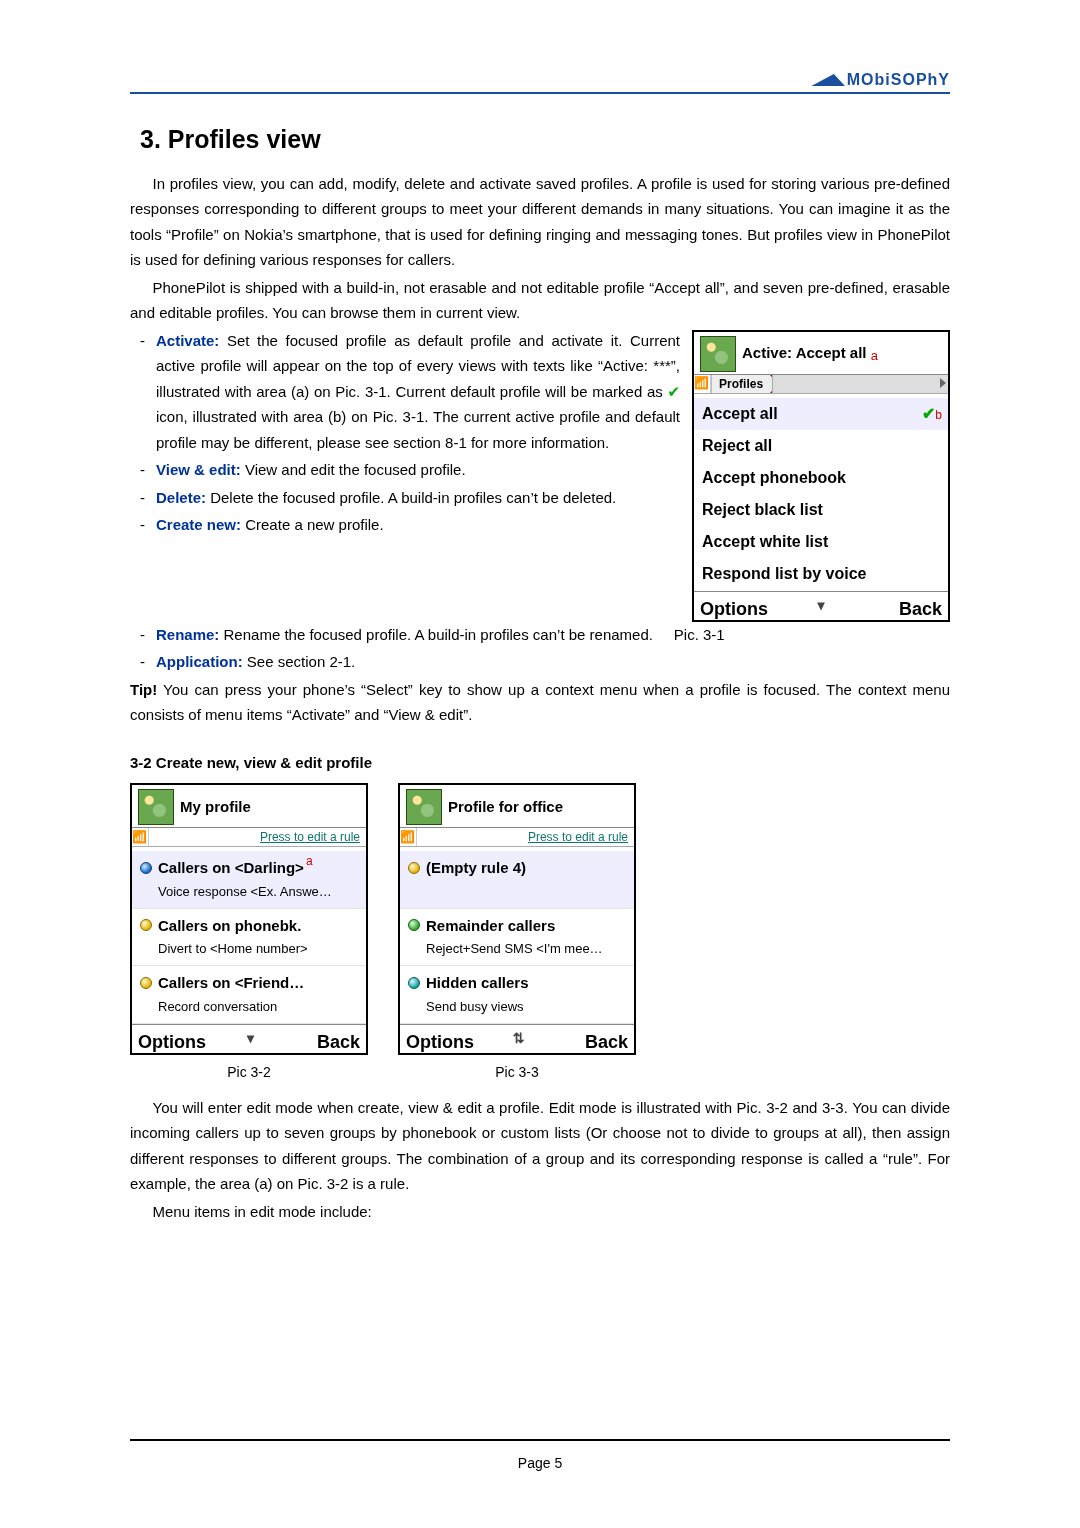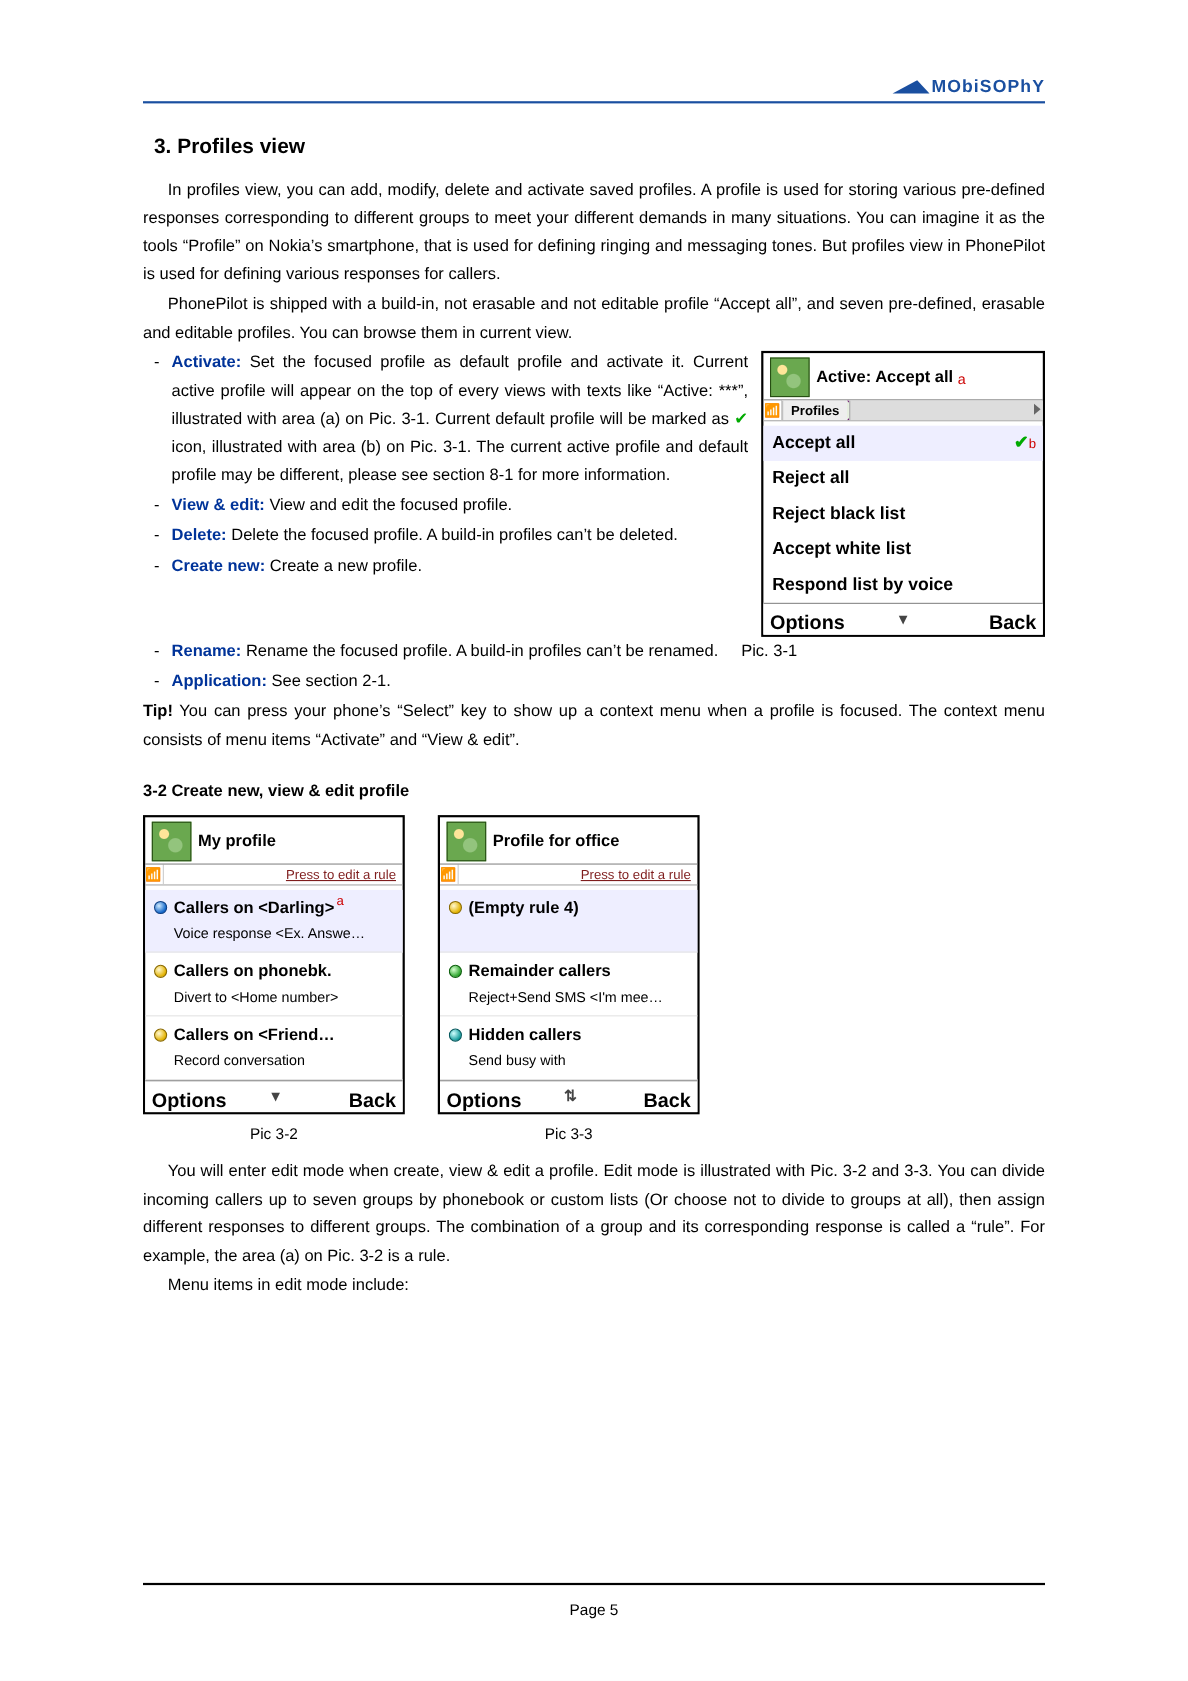--- a/index.html
+++ b/index.html
@@ -39,21 +39,21 @@
     transform: skewX(-25deg) scaleX(1.4);
     margin-right: 4px;
     vertical-align: -1px;
   }
   hr.toprule {
     border: none;
     border-top: 2px solid #1a4fa0;
     margin: 32px 0 24px 0;
   }
   h1 {
-    font-size: 19px;
+    font-size: 25px;
     font-weight: bold;
     margin: 0 0 10px 10px;
   }
   p.body {
     margin: 0 0 2px 0;
     text-align: justify;
     text-indent: 1.5em;
   }
   p.body.noindent { text-indent: 0; }
   .subhead {
@@ -139,21 +139,21 @@
     font-weight:bold; font-size:18px; background:#fff;
   }
   .softkeys > div { flex:1; padding:2px 6px; }
   .sk-mid { flex:0 0 24px; text-align:center; font-size:14px; color:#444; }
 
   
   .figs32 { display:flex; gap:30px; margin-top:8px; }
   .figcol { display:flex; flex-direction:column; align-items:center; }
   .phone.small { width:234px; }
   .small .ph-title { font-size:15px; }
-  .hint { text-decoration: underline; color:#7f1d1d; font-size:12px; }
+  .hint { text-decoration: underline; color:#0f766e; font-size:12px; }
   .rule-row {
     padding:4px 8px 5px 8px; border-bottom:1px solid #e3e3e3;
   }
   .rule-title {
     font-weight:bold; font-size:15px; display:flex; align-items:center;
     white-space:nowrap; overflow:hidden;
   }
   .rule-title .aa {
     color:#c00; font-weight:normal; font-size:12px; margin-left:2px;
     align-self:flex-start; line-height:1;
@@ -227,20 +227,21 @@
           <div class="tabspace">
               <span class="arr"></span>
             </div>
         </div>
         <div class="ph-body">
           <div class="ph-row sel">
             <span>Accept all</span>
             <span class="checkb">✔<span class="bb">b</span></span>
           </div>
           <div class="ph-row">Reject all</div>
+          <div class="ph-row">Accept phonebook</div>
           <div class="ph-row">Reject black list</div>
           <div class="ph-row">Accept white list</div>
           <div class="ph-row">Respond list by voice</div>
         </div>
         <div class="softkeys">
           <div>Options</div>
           <div class="sk-mid">▾</div>
           <div style="text-align:right">Back</div>
         </div>
       </div>
@@ -331,21 +332,21 @@
                 <span class="dot green"></span>
                 <span>Remainder callers</span>
               </div>
             <div class="rule-detail">Reject+Send SMS &lt;I'm mee…</div>
           </div>
           <div class="rule-row">
             <div class="rule-title">
                 <span class="dot teal"></span>
                 <span>Hidden callers</span>
               </div>
-            <div class="rule-detail">Send busy with</div>
+            <div class="rule-detail">Send busy views</div>
           </div>
         </div>
         <div class="softkeys">
           <div>Options</div>
           <div class="sk-mid">⇅</div>
           <div style="text-align:right">Back</div>
         </div>
       </div>
       <div class="figcap">Pic 3-3</div>
     </div>

